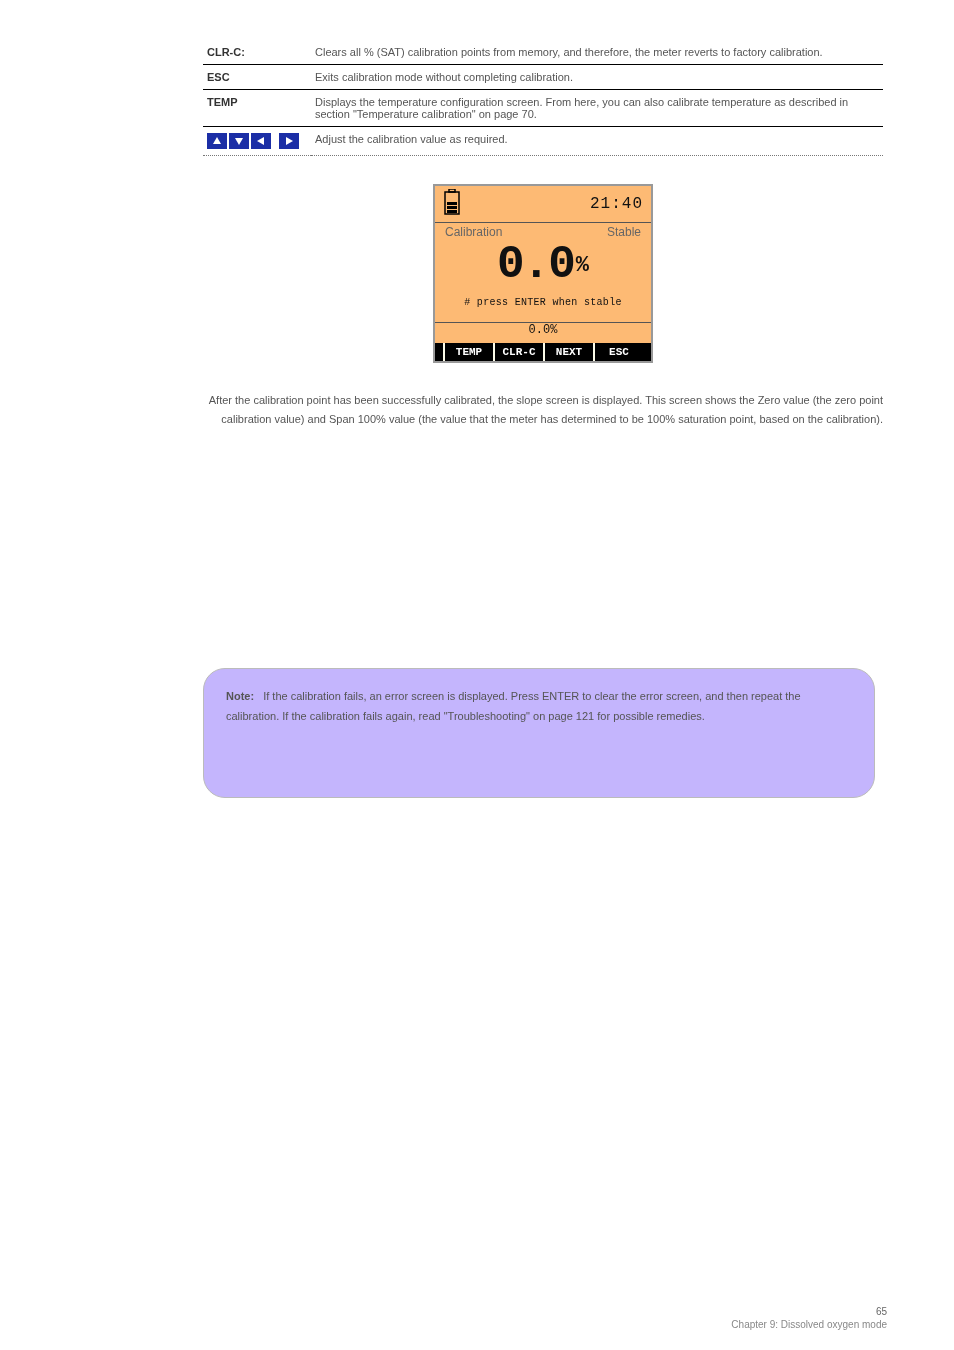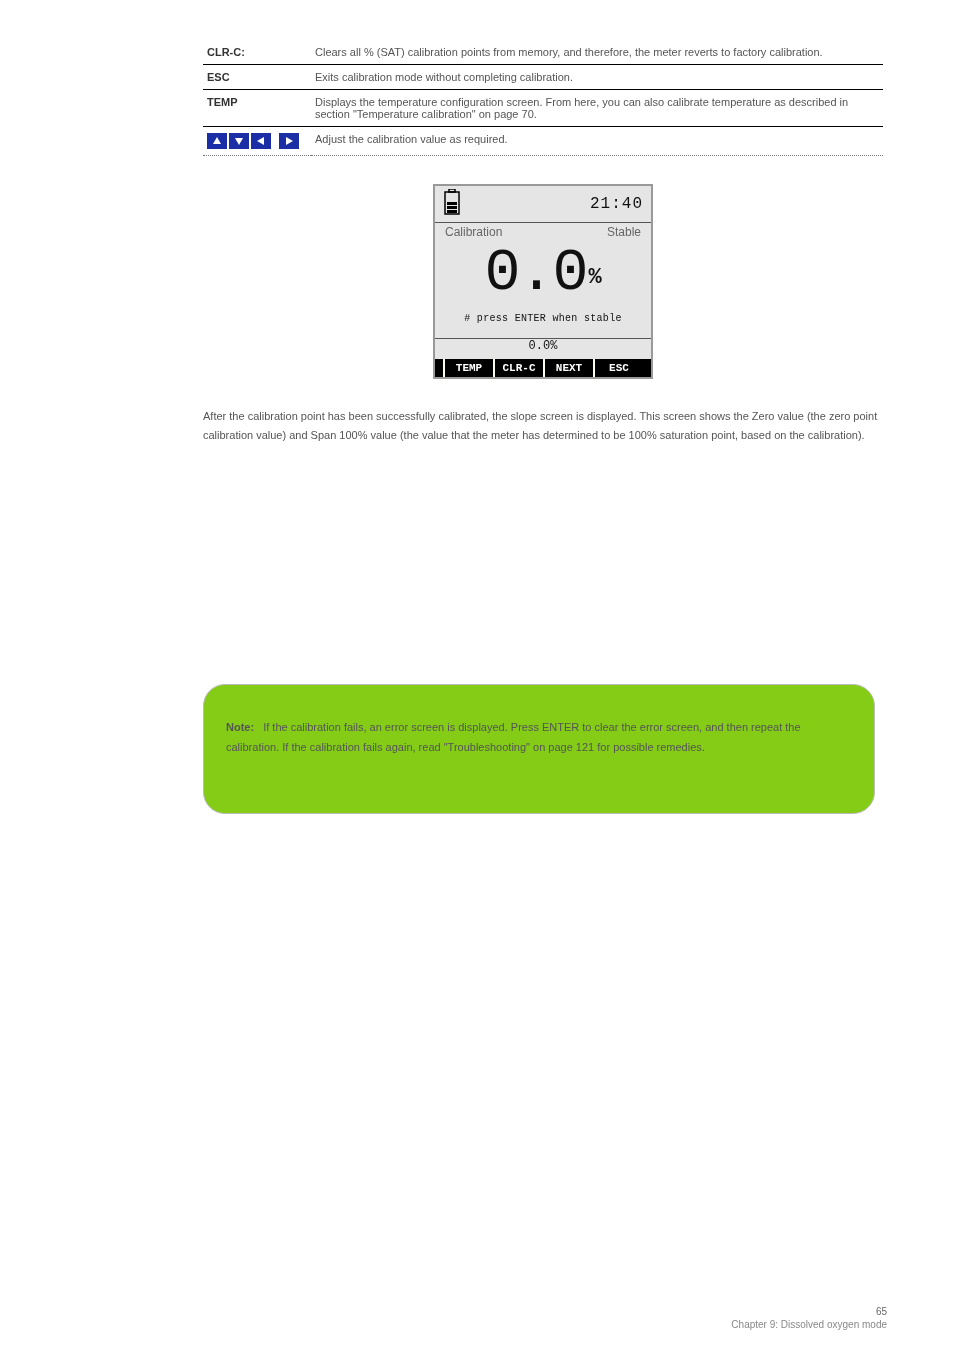--- a/index.html
+++ b/index.html
@@ -11,43 +11,43 @@
   table.cmds td { vertical-align: top; padding: 6px 4px; }
   table.cmds td.k { width: 108px; color: #333; font-weight: 600; }
   table.cmds tr { border-bottom: 1px solid #000; }
   table.cmds tr.dotted { border-bottom: 1px dotted #777; }
   .arrow-keys { display: flex; gap: 0; align-items: center; }
   .akey { width: 20px; height: 16px; background: #1b2ea6; display: inline-flex; align-items: center; justify-content: center; margin-right: 2px; }
   .akey svg { width: 10px; height: 10px; }
   .akey-gap { width: 6px; }
 
   .lcd-wrap { width: 100%; display: flex; justify-content: center; margin-top: 28px; }
-  .lcd { width: 220px; border: 2px solid #999; background: #e5e5e5; position: relative; font-family: "Courier New", monospace; color: #111; }
+  .lcd { width: 220px; border: 2px solid #999; background: #fdba74; position: relative; font-family: "Courier New", monospace; color: #111; }
   .lcd-top { display: flex; justify-content: space-between; align-items: center; padding: 4px 8px; height: 36px; }
   .battery-icon svg { width: 18px; height: 26px; }
   .time { font-size: 16px; letter-spacing: 1px; }
   .hr { height: 1px; background: #555; width: 100%; }
   .cal-row { display: flex; justify-content: space-between; font-family: Arial; font-size: 12px; color: #666; padding: 2px 10px 0 10px; }
   .reading { text-align: center; padding: 0 0 2px 0; }
-  .reading .big { font-size: 60px; font-weight: 400; letter-spacing: -2px; display: inline-block; }
+  .reading .big { font-size: 46px; font-weight: 700; letter-spacing: -2px; display: inline-block; }
   .reading .unit { font-size: 22px; font-weight: 700; vertical-align: 6px; margin-left: 2px; }
   .prompt { font-size: 10px; text-align: center; padding: 4px 0 14px 0; letter-spacing: 0.3px; }
   .temp-row { display: flex; align-items: center; justify-content: center; gap: 10px; padding: 10px 0 2px 0; }
   .beaker svg { width: 26px; height: 22px; }
   .temp-val { font-size: 24px; font-weight: 800; }
   .temp-unit { font-size: 12px; font-weight: 700; }
   .cal-val { text-align: center; font-size: 12px; padding-bottom: 6px; }
   .softkeys { display: flex; background: #000; height: 18px; }
   .softkeys .cap { flex: none; width: 8px; background: #000; }
   .softkeys .sk { flex: 1; color: #fff; font-family: "Courier New", monospace; font-size: 11px; font-weight: 700; text-align: center; line-height: 18px; border-left: 2px solid #fcfcea; }
   .softkeys .sk:first-of-type { border-left: none; }
 
-  .post-text { margin-top: 28px; font-size: 11px; color: #555; line-height: 1.7; }
+  .post-text { margin-top: 28px; font-size: 11px; color: #555; line-height: 1.7; text-align: right; }
 
-  .note-box { margin-top: 240px; width: 672px; height: 130px; border: 1px solid #bbb; border-radius: 22px; background: #84cc16; padding: 33px 22px; font-size: 11px; color: #555; line-height: 1.8; }
+  .note-box { margin-top: 240px; width: 672px; height: 130px; border: 1px solid #bbb; border-radius: 22px; background: #c4b5fd; padding: 18px 22px; font-size: 11px; color: #555; line-height: 1.8; }
   .note-box .note-label { font-weight: 700; margin-right: 6px; }
 
   .page-footer { position: absolute; right: 95px; bottom: 20px; width: 200px; text-align: right; }
   .page-footer .pn { font-size: 10px; color: #666; }
   .page-footer .ct { font-size: 10px; color: #888; margin-top: 2px; }
 </style>
 </head>
 <body>
 
 <div class="page">

